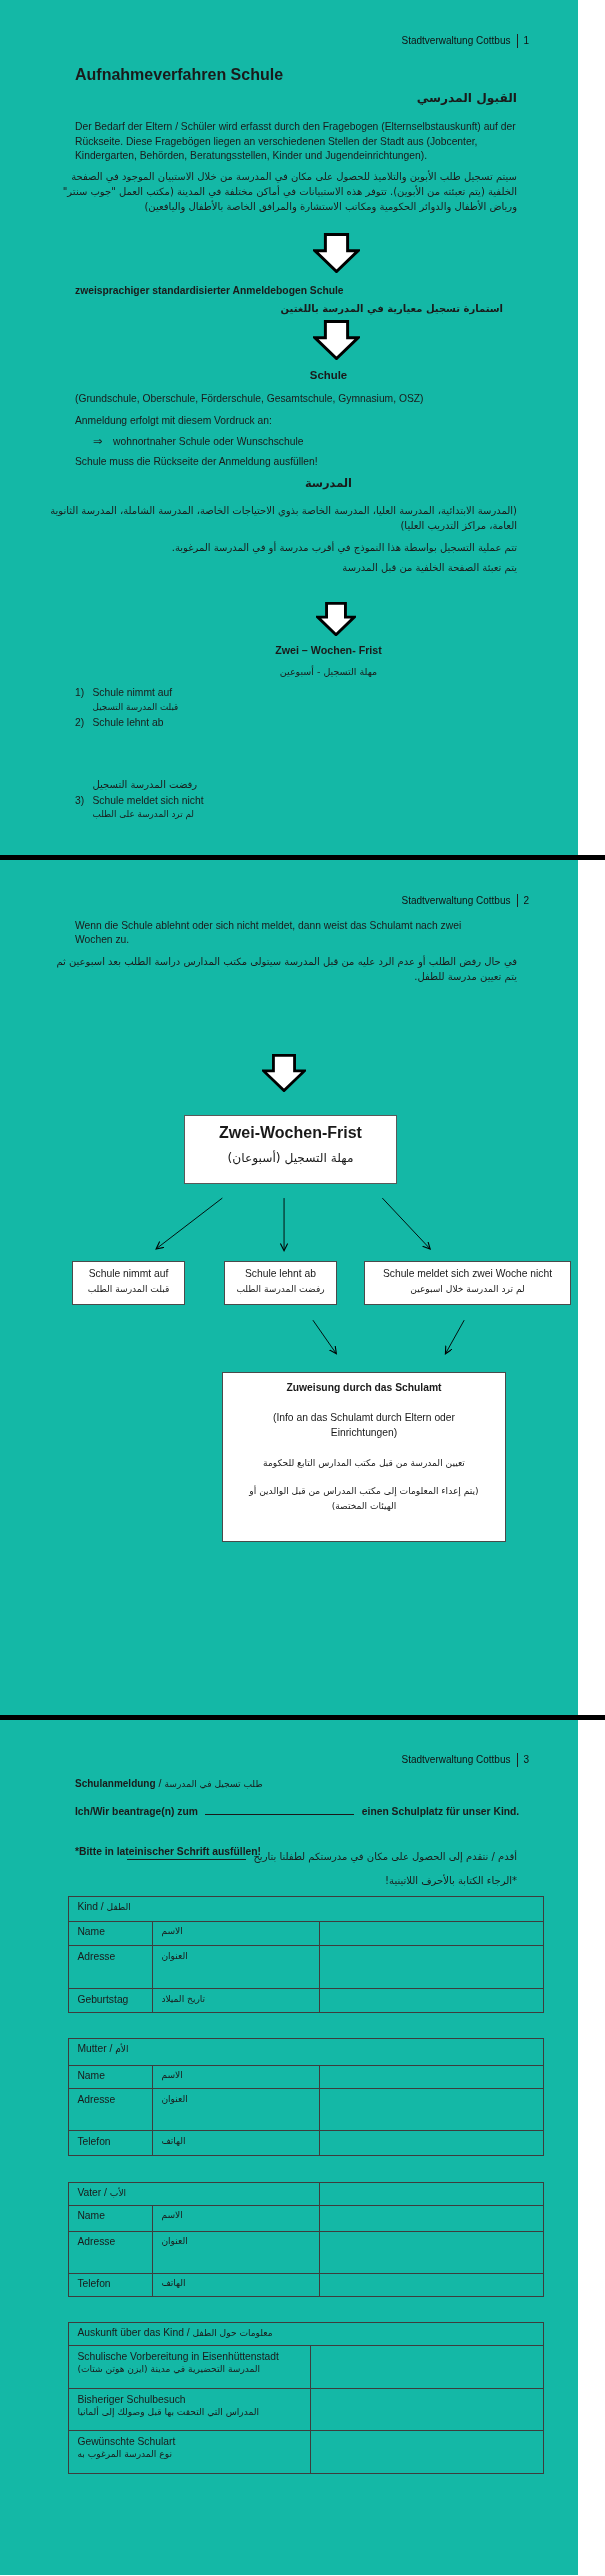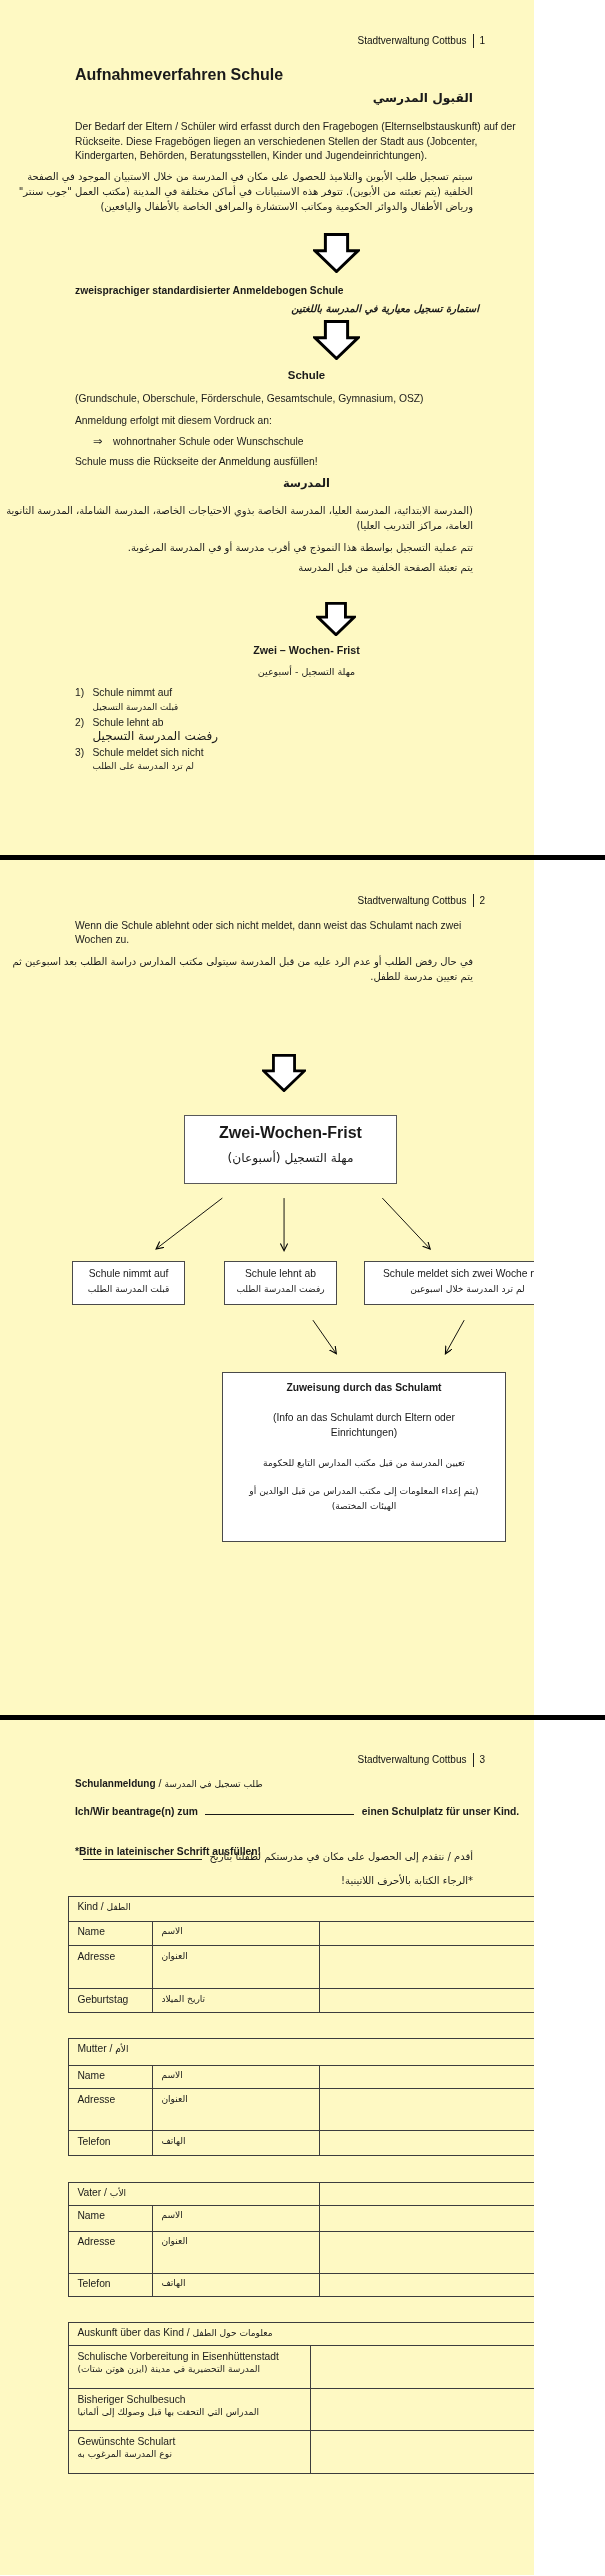--- a/index.html
+++ b/index.html
@@ -1,18 +1,18 @@
 <!DOCTYPE html>
 <html lang="de" style="font-size:12.2px"><head>
 <meta charset="utf-8">
 <style>
   html,body{margin:0;padding:0;background:#fff;}
   #doc{position:relative;width:605px;height:2576px;background:#fff;color:#1a1a1a;
        font-family:"Liberation Sans",sans-serif;}
-  .page{position:relative;width:534px;height:855px;background:#fef9c3;overflow:hidden;}
+  .page{position:relative;width:578px;height:855px;background:#14b8a6;overflow:hidden;}
   .psep{width:605px;height:4.6px;background:#000;}
   .abs{position:absolute;}
   .hdr{position:absolute;top:34px;right:49px;display:flex;align-items:center;font-size:10px;color:#111;}
   .hdr .bar{display:inline-block;width:0.8px;height:13.7px;background:#222;margin:0 6.1px;}
   .b{font-weight:bold;}
   .de{font-size:10.3px;line-height:14.5px;}
   .ar{font-family:"DejaVu Sans",sans-serif;direction:rtl;}
   .arp{font-family:"DejaVu Sans",sans-serif;direction:rtl;font-size:10px;line-height:15.2px;}
   .ctr{text-align:center;}
   .blank{display:inline-block;border-bottom:0.9px solid #1a1a1a;height:10.7px;vertical-align:baseline;}
@@ -45,21 +45,21 @@
     <div class="abs ar b" style="top:91px;right:61px;font-size:12.2px;">القبول المدرسي</div>
 
     <div class="abs de" style="top:120px;left:75px;width:451px;">Der Bedarf der Eltern / Schüler wird erfasst durch den Fragebogen (Elternselbstauskunft) auf der Rückseite. Diese Fragebögen liegen an verschiedenen Stellen der Stadt aus (Jobcenter, Kindergarten, Behörden, Beratungsstellen, Kinder und Jugendeinrichtungen).</div>
     <div class="abs arp" style="top:169px;right:61px;width:470px;">سيتم تسجيل طلب الأبوين والتلاميذ للحصول على مكان في المدرسة من خلال الاستبيان الموجود في الصفحة الخلفية (يتم تعبئته من الأبوين). تتوفر هذه الاستبيانات في أماكن مختلفة في المدينة (مكتب العمل "جوب سنتر" ورياض الأطفال والدوائر الحكومية ومكاتب الاستشارة والمرافق الخاصة بالأطفال واليافعين)</div>
 
     <svg class="abs" style="top:233px;left:313px;" width="47" height="40" viewBox="0 0 62 54">
       <polygon points="16,2 46,2 46,24 60,24 31,52 2,24 16,24" fill="#fff" stroke="#000" stroke-width="4"></polygon>
     </svg>
 
     <div class="abs de b" style="top:284px;left:75px;">zweisprachiger standardisierter Anmeldebogen Schule</div>
-    <div class="abs ar b" style="top:303px;right:55px;font-size:10px;font-style:italic;">استمارة تسجيل معيارية في المدرسة باللغتين</div>
+    <div class="abs ar b" style="top:303px;right:75px;font-size:10px;">استمارة تسجيل معيارية في المدرسة باللغتين</div>
 
     <svg class="abs" style="top:320px;left:313px;" width="47" height="40" viewBox="0 0 62 54">
       <polygon points="16,2 46,2 46,24 60,24 31,52 2,24 16,24" fill="#fff" stroke="#000" stroke-width="4"></polygon>
     </svg>
 
     <div class="abs ctr b" style="top:369px;left:79px;right:0;font-size:11.4px;">Schule</div>
     <div class="abs de" style="top:392px;left:75px;">(Grundschule, Oberschule, Förderschule, Gesamtschule, Gymnasium, OSZ)</div>
     <div class="abs de" style="top:414px;left:75px;">Anmeldung erfolgt mit diesem Vordruck an:</div>
     <div class="abs de" style="top:434px;left:93px;">
       <span style="font-size:11.4px;">⇒</span>
@@ -84,21 +84,21 @@
         <span class="de" style="width:17.5px;">1)</span>
         <span>
           <span class="de" style="display:block;">Schule nimmt auf</span>
           <span class="ar" style="display:block;font-size:8.8px;line-height:13px;text-align:left;">قبلت المدرسة التسجيل</span>
         </span>
       </div>
       <div style="display:flex;margin-bottom:2.3px;">
         <span class="de" style="width:17.5px;">2)</span>
         <span>
           <span class="de" style="display:block;">Schule lehnt ab</span>
-          <span class="ar" style="display:block;font-size:12px;line-height:13px;text-align:center;">رفضت المدرسة التسجيل</span>
+          <span class="ar" style="display:block;font-size:10px;line-height:13px;text-align:center;margin-top:48px;">رفضت المدرسة التسجيل</span>
         </span>
       </div>
       <div style="display:flex;">
         <span class="de" style="width:17.5px;">3)</span>
         <span>
           <span class="de" style="display:block;">Schule meldet sich nicht</span>
           <span class="ar" style="display:block;font-size:8.8px;line-height:13px;text-align:left;">لم ترد المدرسة على الطلب</span>
         </span>
       </div>
     </div>

